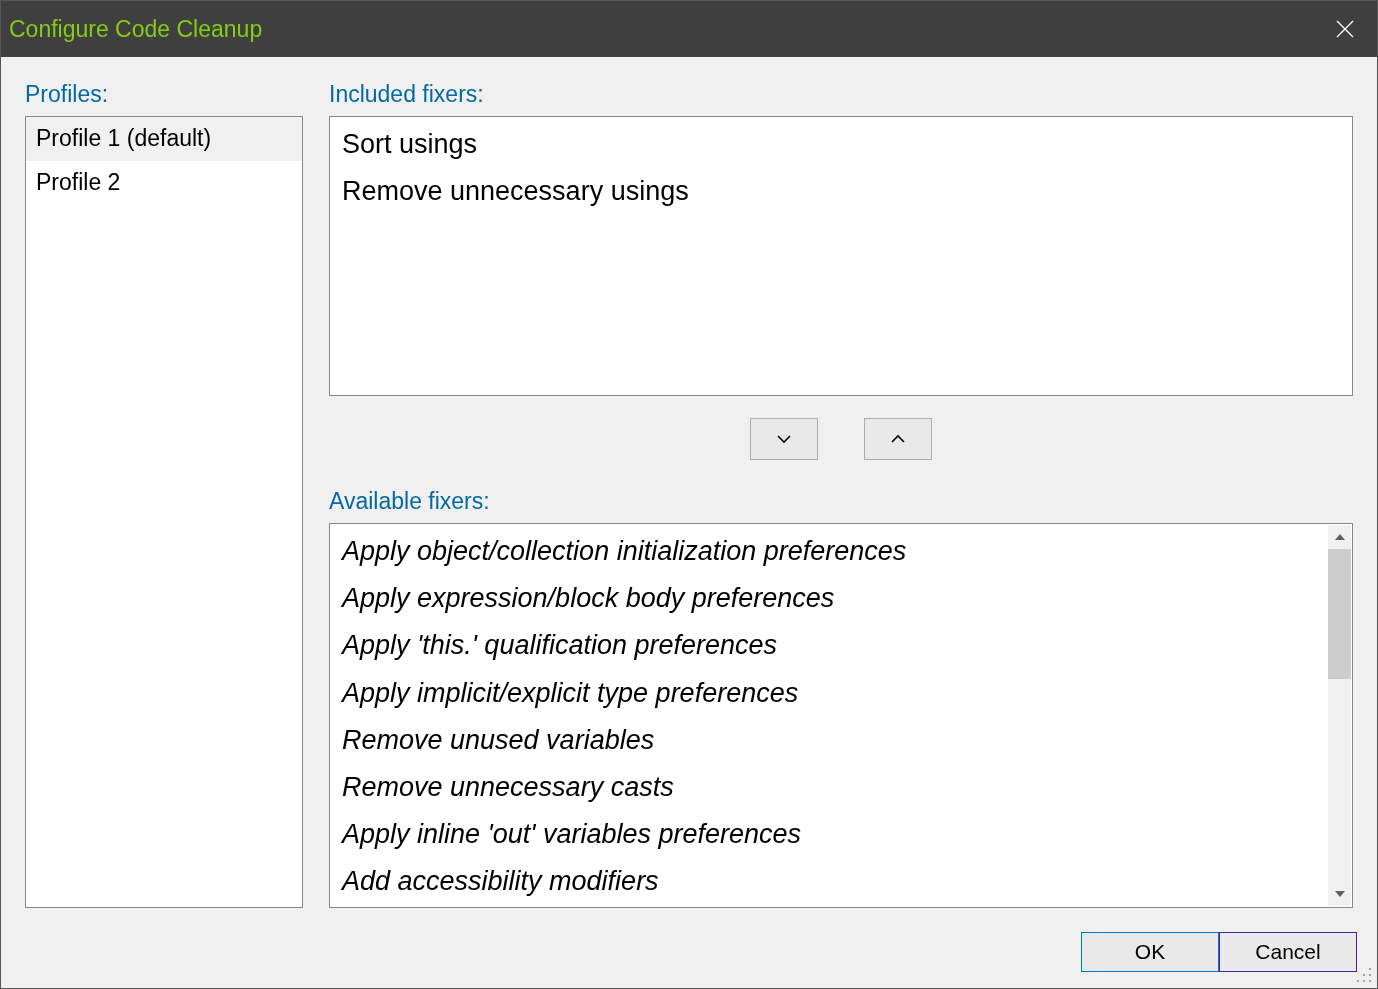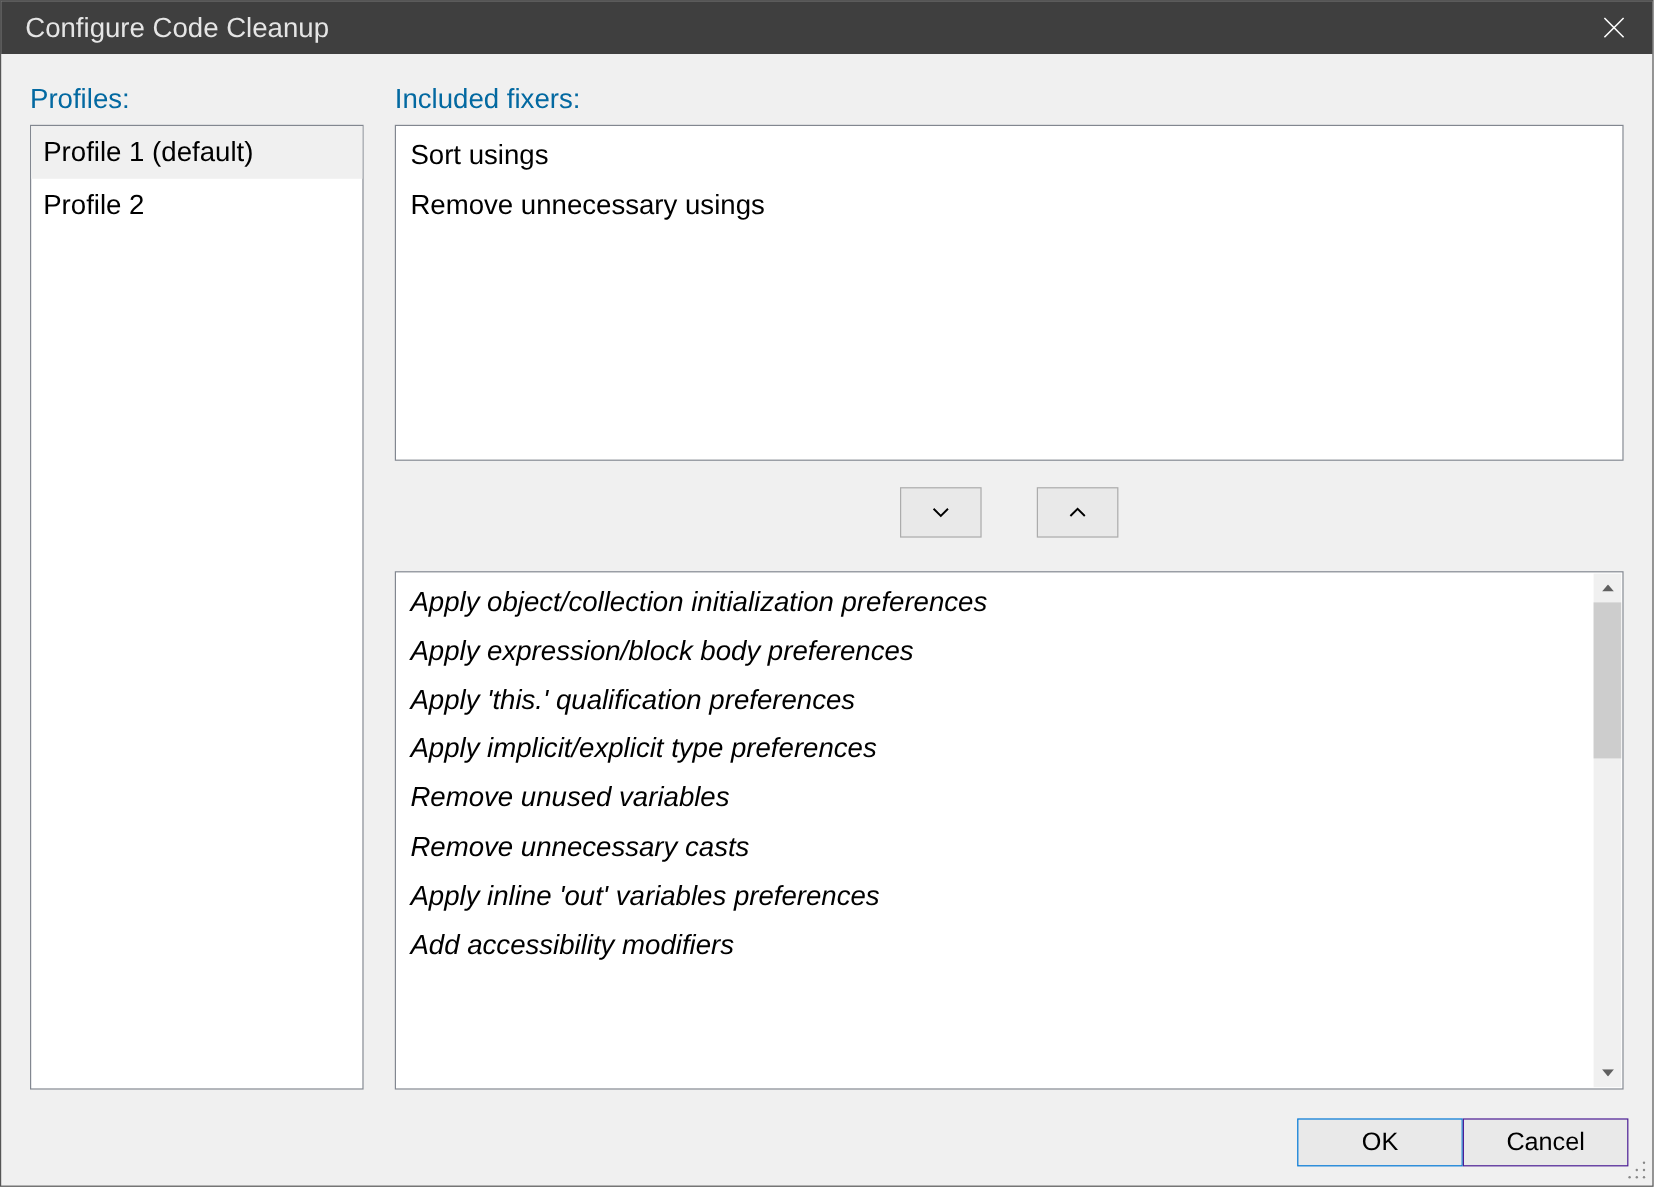--- a/index.html
+++ b/index.html
@@ -13,25 +13,25 @@
     .window {
       width: 1378px;
       height: 989px;
       border: 1px solid #555;
       display: flex;
       flex-direction: column;
       background: #f0f0f0;
     }
     .titlebar {
       background: #3f3f3f;
-      color: #e5e5e5;
-      height: 44px;
-      display: flex;
-      align-items: center;
-      padding-left: 20px;
+      color: #84cc16;
+      height: 56px;
+      display: flex;
+      align-items: center;
+      padding-left: 8px;
       font-size: 23px;
       font-weight: 400;
     }
     .titlebar-title { flex: 1; }
     .titlebar-close {
       width: 64px;
       height: 56px;
       display: flex;
       align-items: center;
       justify-content: center;
@@ -66,21 +66,21 @@
       line-height: 1.55;
     }
     .list-item.selected {
       background: #f0f0f0;
     }
     .included-box {
       height: 280px;
       padding: 4px 0;
     }
     .fixer-item {
-      font-size: 23px;
+      font-size: 27px;
       padding: 2px 12px;
       line-height: 1.6;
       cursor: pointer;
       white-space: nowrap;
       overflow: hidden;
     }
     .arrow-row {
       display: flex;
       justify-content: center;
       gap: 46px;
@@ -196,20 +196,21 @@
           </svg>
         </div>
         <div class="arrow-btn">
           <svg width="18" height="12" viewBox="0 0 18 12">
             <polyline points="3,9 9,3 15,9"></polyline>
           </svg>
         </div>
       </div>
 
       <div class="available-section">
+        <div class="section-label">Available fixers:</div>
         <div class="listbox available-box">
           <div class="available-inner" id="available-list">
               <div class="fixer-item">Apply object/collection initialization preferences</div>
               <div class="fixer-item">Apply expression/block body preferences</div>
               <div class="fixer-item">Apply 'this.' qualification preferences</div>
               <div class="fixer-item">Apply implicit/explicit type preferences</div>
               <div class="fixer-item">Remove unused variables</div>
               <div class="fixer-item">Remove unnecessary casts</div>
               <div class="fixer-item">Apply inline 'out' variables preferences</div>
               <div class="fixer-item">Add accessibility modifiers</div>

